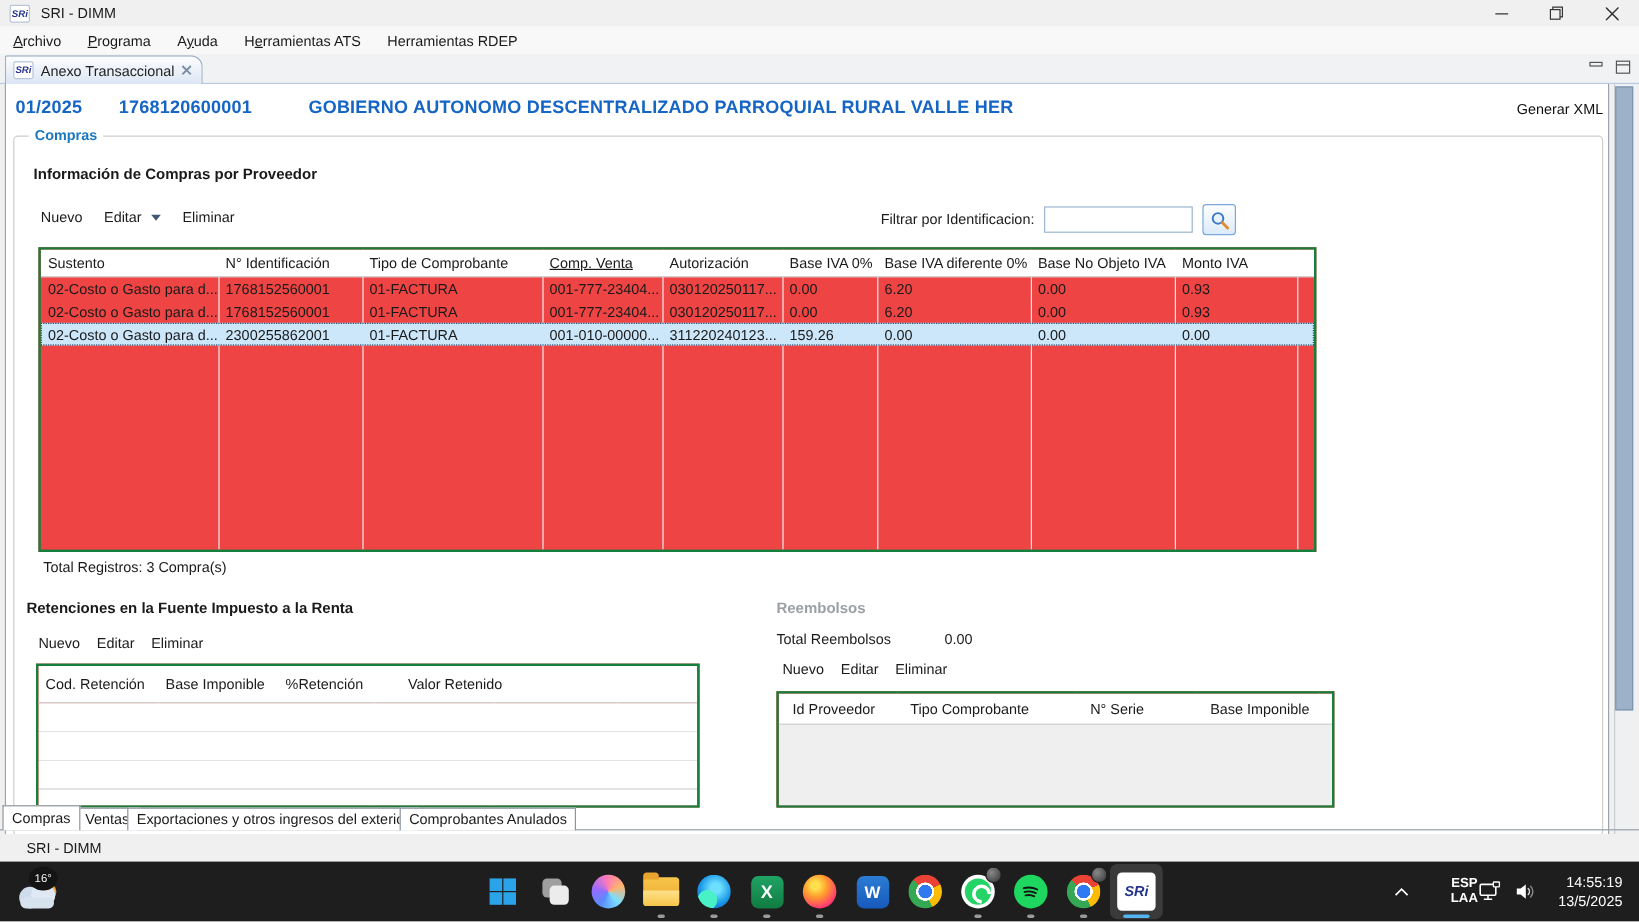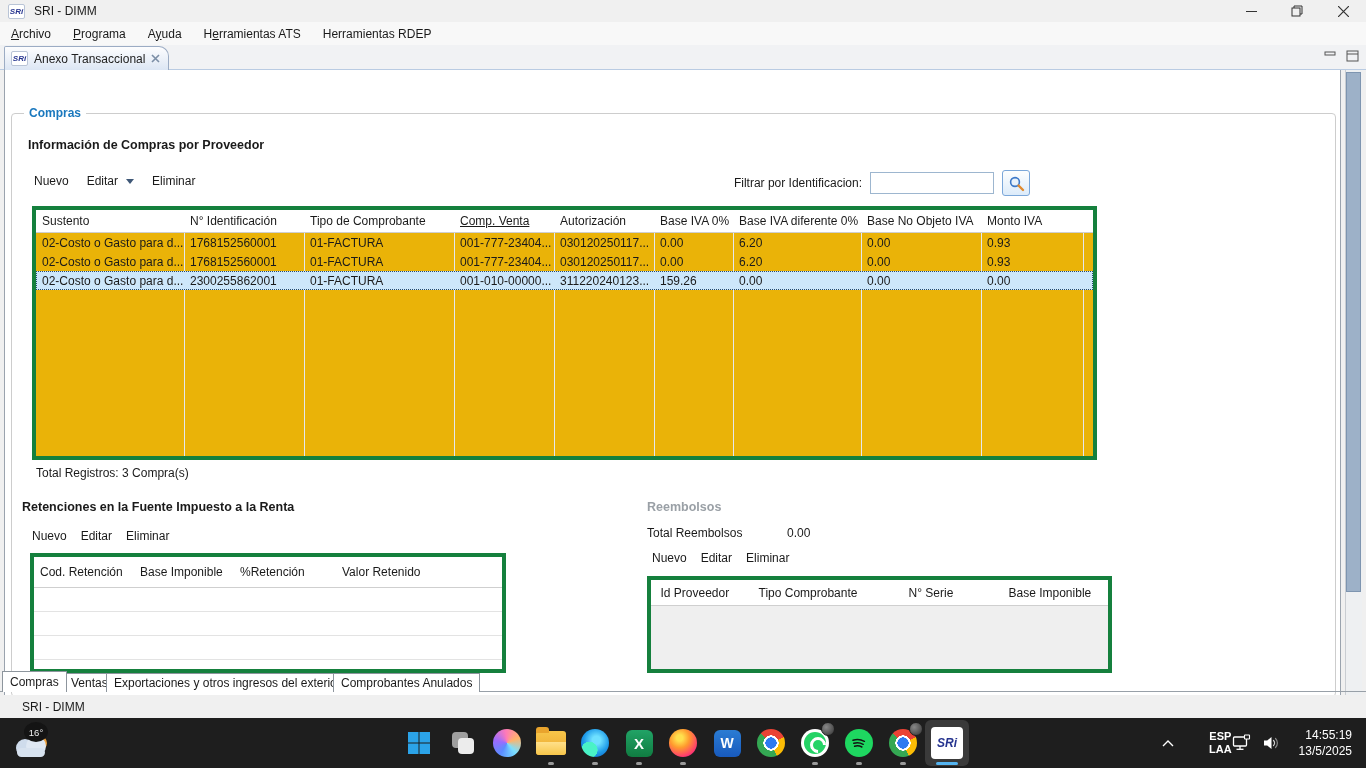--- a/index.html
+++ b/index.html
@@ -42,32 +42,32 @@
   .tool { cursor:pointer; }
   .tool-editar { display:flex; align-items:center; gap:8px; }
   .dd-arrow { width:0; height:0; border-left:4px solid transparent; border-right:4px solid transparent; border-top:5px solid #3f5877; display:inline-block; }
 
   .filter-group { position:absolute; right:305px; top:56px; display:flex; align-items:center; }
   .filter-label { margin-right:8px; }
   .filter-input { width:124px; height:22px; border:1px solid #9db6cf; background:#fff; padding:0 4px; font-family:"Liberation Sans",sans-serif; font-size:12px; }
   .search-btn { margin-left:8px; width:28px; height:26px; border:1px solid #7ba7d9; border-radius:3px; background:linear-gradient(#fdfefe,#dcebfa); display:flex; align-items:center; justify-content:center; cursor:pointer; }
 
   
-  .gtable { position:absolute; background:#eab308; border:4px solid #15803d; overflow:hidden; }
+  .gtable { position:absolute; background:#ef4444; border:2px solid #15803d; overflow:hidden; }
   .thead { display:flex; position:relative; z-index:2; background:#fff; border-bottom:1px solid #cfcfcf; }
   .th { padding:0 6px; display:flex; align-items:center; white-space:nowrap; overflow:hidden; }
   .tbody { position:relative; z-index:1; }
   .trow { display:flex; height:19px; align-items:center; }
   .td { padding:0 6px; white-space:nowrap; overflow:hidden; }
   .trow.sel { background:#cde7fa; outline:1px dotted #254a6e; outline-offset:-1px; }
   .colsep { position:absolute; top:0; bottom:0; width:1px; background:#e4e8ee; z-index:0; }
 
   .t-main { left:20px; top:92px; width:1065px; height:254px; }
   .t-main .thead { height:23px; }
-  .t-ret  { left:18px; top:439px; width:476px; height:120px; }
+  .t-ret  { left:18px; top:439px; width:553px; height:120px; }
   .t-ret .thead { height:31px; }
   .t-ret .tbody { height:88px; background:repeating-linear-gradient(to bottom, #fff 0 23px, #e3e3e3 23px 24px); }
   .t-reb  { left:635px; top:462px; width:465px; height:97px; }
   .t-reb .thead { height:26px;justify-content:center; }
   .t-reb .tbody { height:70px; background:#efefef; }
   .t-reb .colsep { background:#dde3ea; }
 
   .total-label { position:absolute; left:24px; top:352px; }
 
   .ret-title { position:absolute; left:10px; top:386px; font-weight:bold; font-size:12.5px; }
@@ -185,20 +185,26 @@
           <rect x="1" y="2" width="10" height="3" fill="none" stroke="#555"></rect>
         </svg>
       <svg width="14" height="12" viewBox="0 0 14 12">
           <rect x="1" y="1" width="11" height="10" fill="none" stroke="#555"></rect>
           <line x1="1" y1="4" x2="12" y2="4" stroke="#555"></line>
         </svg>
     </div>
   </div>
 
   <div class="content">
+    <div class="doc-header">
+      <span class="blue hdr-period">01/2025</span>
+      <span class="blue hdr-id">1768120600001</span>
+      <span class="blue hdr-entity">GOBIERNO AUTONOMO DESCENTRALIZADO PARROQUIAL RURAL VALLE HER</span>
+      <span class="generar">Generar XML</span>
+    </div>
 
     <div class="groupbox">
       <span class="group-label">Compras</span>
 
       <div class="section-title">Información de Compras por Proveedor</div>
 
       <div class="toolbar tb-main">
         <span class="tool">Nuevo</span>
         <span class="tool tool-editar">
             <span>Editar</span>

